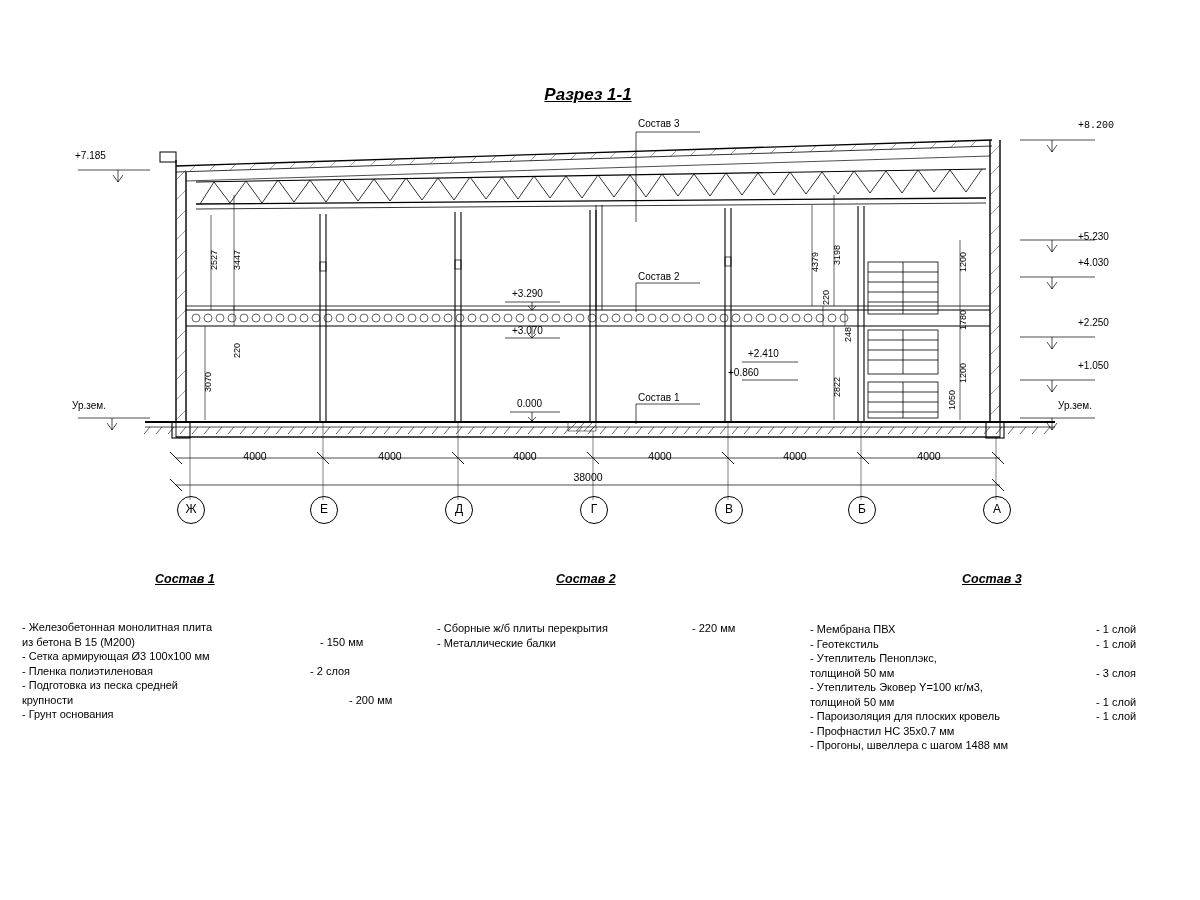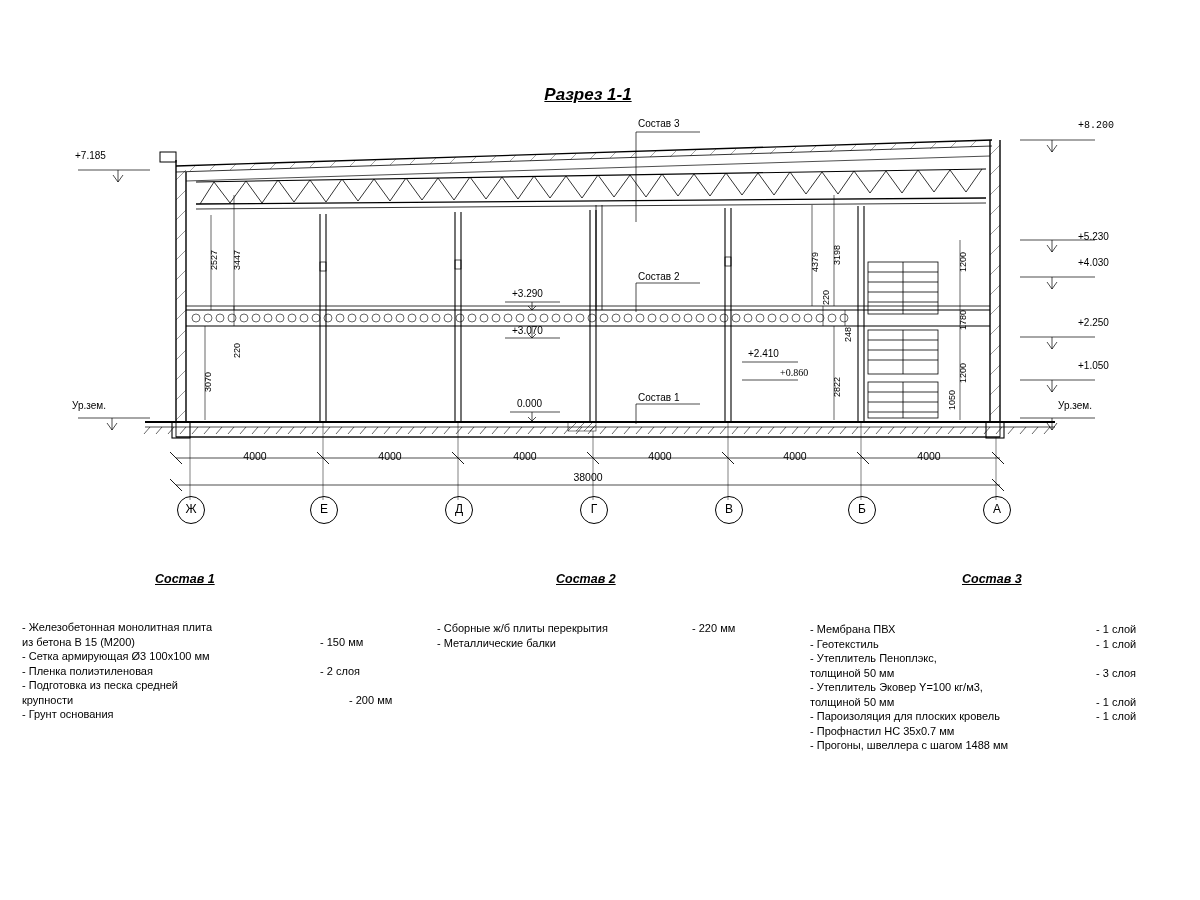--- a/index.html
+++ b/index.html
@@ -517,21 +517,21 @@
   <div class="lbl" style="left:1078px; top:360px;">+1.050</div>
   <div class="lbl" style="left:1058px; top:400px;">Ур.зем.</div>
 
   <div class="lbl" style="left:75px; top:150px;">+7.185</div>
   <div class="lbl" style="left:72px; top:400px;">Ур.зем.</div>
 
   <div class="lbl" style="left:512px; top:288px;">+3.290</div>
   <div class="lbl" style="left:512px; top:325px;">+3.070</div>
   <div class="lbl" style="left:517px; top:398px;">0.000</div>
   <div class="lbl" style="left:748px; top:348px;">+2.410</div>
-  <div class="lbl" style="left:780px; top:367px;font-family:Liberation Serif, serif;">+0.860</div>
+  <div class="lbl" style="left:728px; top:367px;">+0.860</div>
 
   <div class="lbl rot sm" style="left:209px; top:270px;">2527</div>
   <div class="lbl rot sm" style="left:232px; top:270px;">3447</div>
   <div class="lbl rot sm" style="left:203px; top:392px;">3070</div>
   <div class="lbl rot sm" style="left:232px; top:358px;">220</div>
   <div class="lbl rot sm" style="left:810px; top:272px;">4379</div>
   <div class="lbl rot sm" style="left:832px; top:265px;">3198</div>
   <div class="lbl rot sm" style="left:821px; top:305px;">220</div>
   <div class="lbl rot sm" style="left:843px; top:342px;">248</div>
   <div class="lbl rot sm" style="left:832px; top:397px;">2822</div>
@@ -554,21 +554,21 @@
   <div class="axis-circle" style="left:580px; top:496px;">Г</div>
   <div class="axis-circle" style="left:715px; top:496px;">В</div>
   <div class="axis-circle" style="left:848px; top:496px;">Б</div>
   <div class="axis-circle" style="left:983px; top:496px;">А</div>
 
   <div class="legend-title" style="left:155px; top:572px;">Состав 1</div>
   <div class="legend-block" style="left:22px; top:620px; width:350px;">
     <div class="legend-row"><span class="txt">- Железобетонная  монолитная плита</span><span class="val" style="left:298px;"></span></div>
     <div class="legend-row"><span class="txt">   из бетона В 15 (М200)</span><span class="val" style="left:298px;">- 150 мм</span></div>
     <div class="legend-row"><span class="txt">- Сетка армирующая Ø3 100х100 мм</span><span class="val" style="left:298px;"></span></div>
-    <div class="legend-row"><span class="txt">- Пленка полиэтиленовая</span><span class="val" style="left:298px;">- 2 слоя</span></div>
+    <div class="legend-row"><span class="txt">- Пленка полиэтиленовая</span><span class="val" style="left:288px;">- 2 слоя</span></div>
     <div class="legend-row"><span class="txt">- Подготовка из песка средней</span><span class="val" style="left:298px;"></span></div>
     <div class="legend-row"><span class="txt">   крупности</span><span class="val" style="left:298px;margin-left:29px;">- 200 мм</span></div>
     <div class="legend-row"><span class="txt">- Грунт основания</span><span class="val" style="left:298px;"></span></div>
   </div>
 
   <div class="legend-title" style="left:556px; top:572px;">Состав 2</div>
   <div class="legend-block" style="left:437px; top:621px; width:330px;">
     <div class="legend-row"><span class="txt">- Сборные ж/б плиты перекрытия</span><span class="val" style="left:255px;">- 220 мм</span></div>
     <div class="legend-row"><span class="txt">- Металлические балки</span><span class="val" style="left:255px;"></span></div>
   </div>

